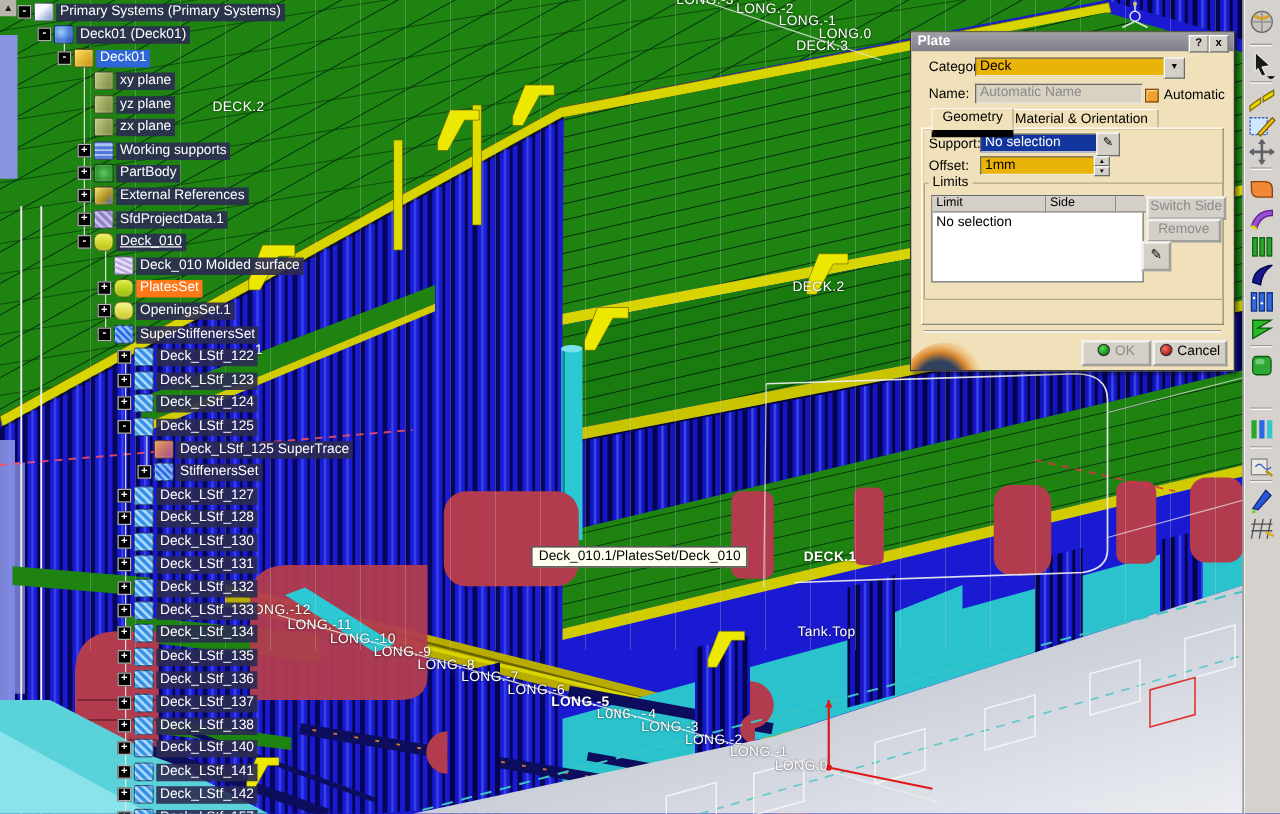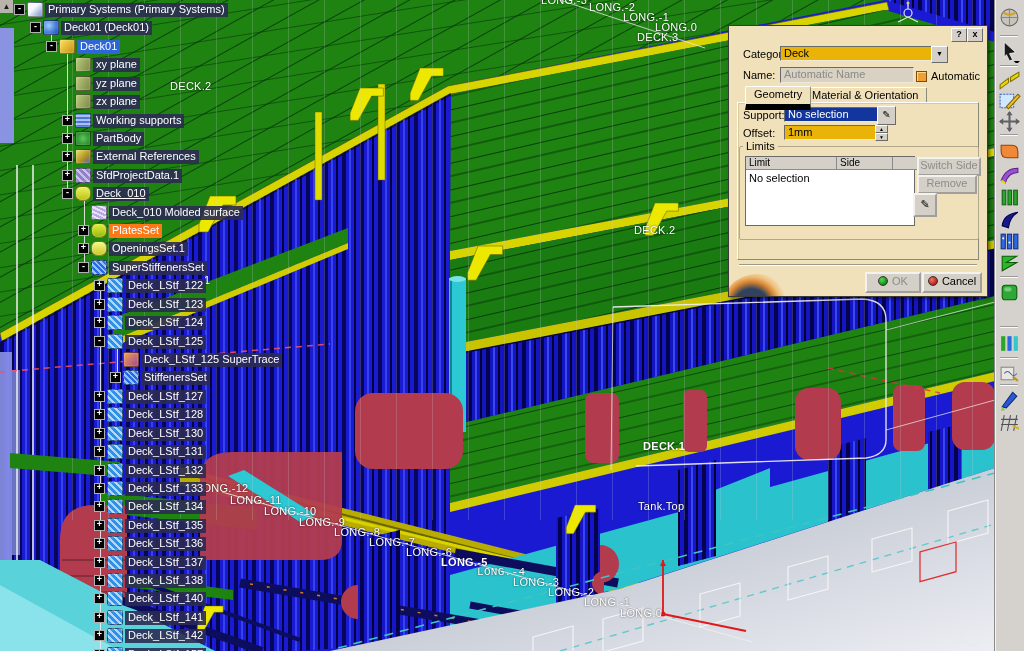--- a/index.html
+++ b/index.html
@@ -292,20 +292,21 @@
       <div class="vlabel" style="left: 369px; top: 536px;">LONG.-7</div>
       <div class="vlabel" style="left: 406px; top: 546px;">LONG.-6</div>
       <div class="vlabel" style="left: 441px; top: 556px; font-weight: bold;">LONG.-5</div>
       <div class="vlabel" style="left: 477px; top: 566px; font-family: Liberation Mono, monospace;">LONG.-4</div>
       <div class="vlabel" style="left: 513px; top: 576px;">LONG.-3</div>
       <div class="vlabel" style="left: 548px; top: 586px;">LONG.-2</div>
       <div class="vlabel" style="left: 584px; top: 596px;">LONG.-1</div>
       <div class="vlabel" style="left: 620px; top: 607px;">LONG.0</div>
       <div class="vlabel" style="left: 641px; top: 652px;">DECK.0</div>
     </div>
+<div class="tooltip">Deck_010.1/PlatesSet/Deck_010</div>
 </div>
 
 <div class="corner">▲</div>
 <div class="tree">
   <div class="guide" style="left:51px;top:28px;height:16px"></div>
   <div class="guide" style="left:67px;top:46px;height:148px"></div>
   <div class="guide" style="left:84px;top:198px;height:68px"></div>
   <div class="guide" style="left:100px;top:284px;height:366px"></div>
   <div class="guide" style="left:117px;top:340px;height:36px"></div>
   <div id="tree-rows">
@@ -487,20 +488,21 @@
       <div class="trow" style="top: 646px; left: 94px;">
         <span class="exp">+</span>
         <span class="ti ti-stiff"></span>
         <span class="chip">Deck_LStf_157</span>
       </div>
     </div>
 </div>
 
 <div class="dlg">
   <div class="blob"></div>
+  <div class="dtit">Plate</div>
   <div class="dbtn" style="right:20px">?</div>
   <div class="dbtn" style="right:4px">x</div>
 
   <div class="lbl" style="left:14px;top:22px">Category:</div>
   <div class="fld" style="left:51px;top:20px;width:146px;height:13px">Deck</div>
   <div class="drop" style="left:202px;top:20px">▼</div>
 
   <div class="lbl" style="left:14px;top:43px">Name:</div>
   <div class="fld dis" style="left:51px;top:41px;width:126px;height:14px">Automatic Name</div>
   <div style="position:absolute;left:187px;top:45px;width:9px;height:9px;background:#f0a030;border:1px solid #7a4a10;box-shadow:inset 1px 1px 0 #ffd890"></div>

